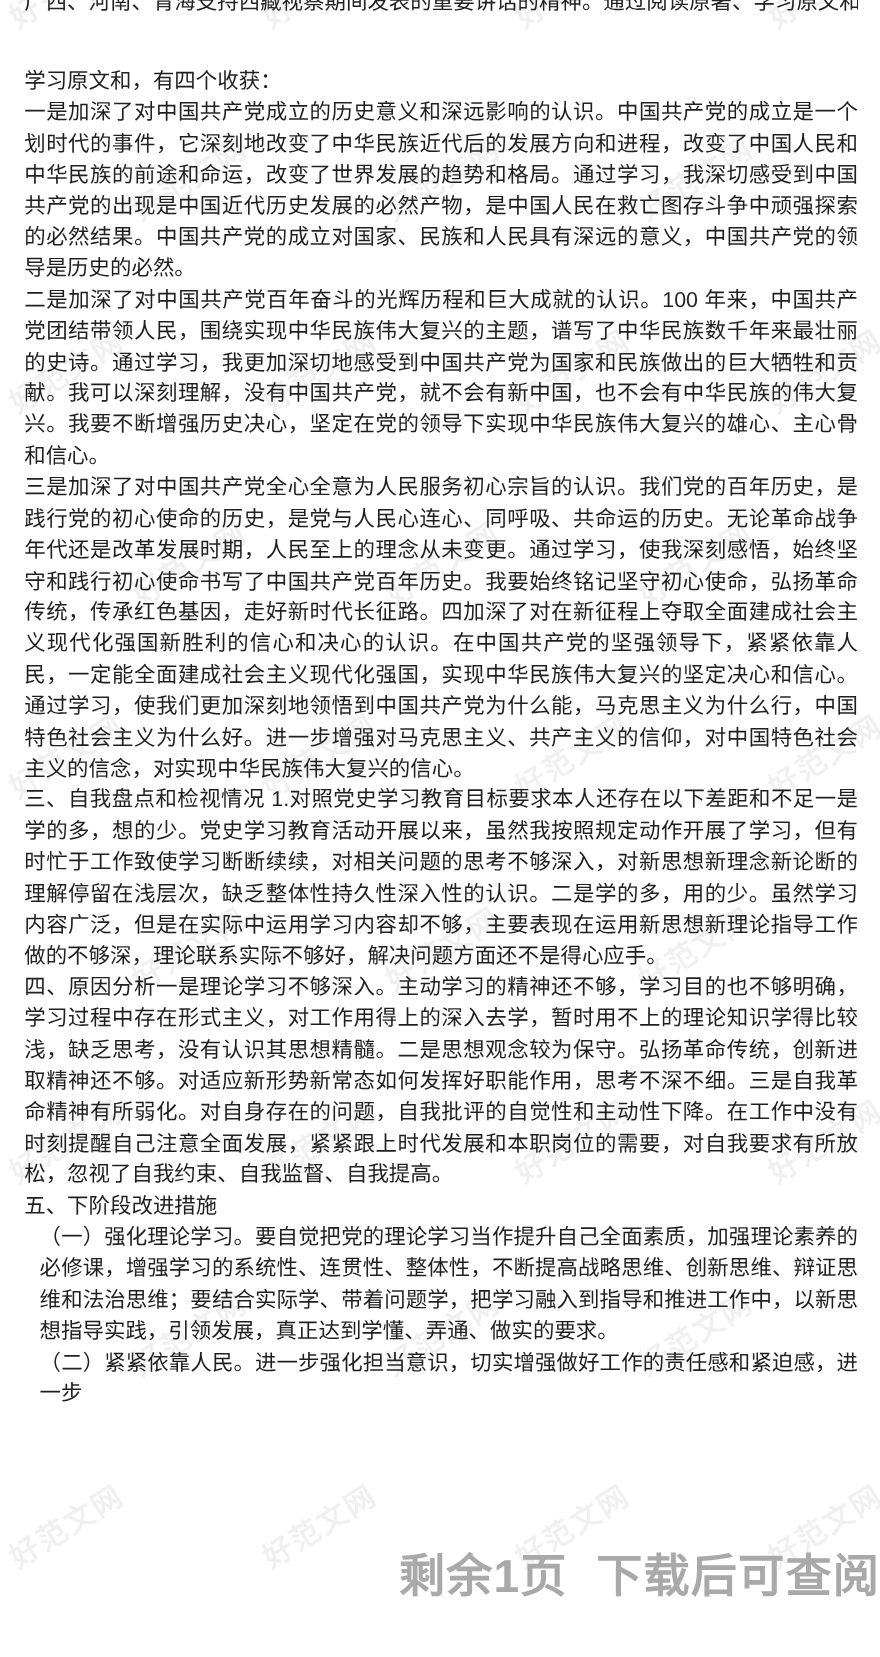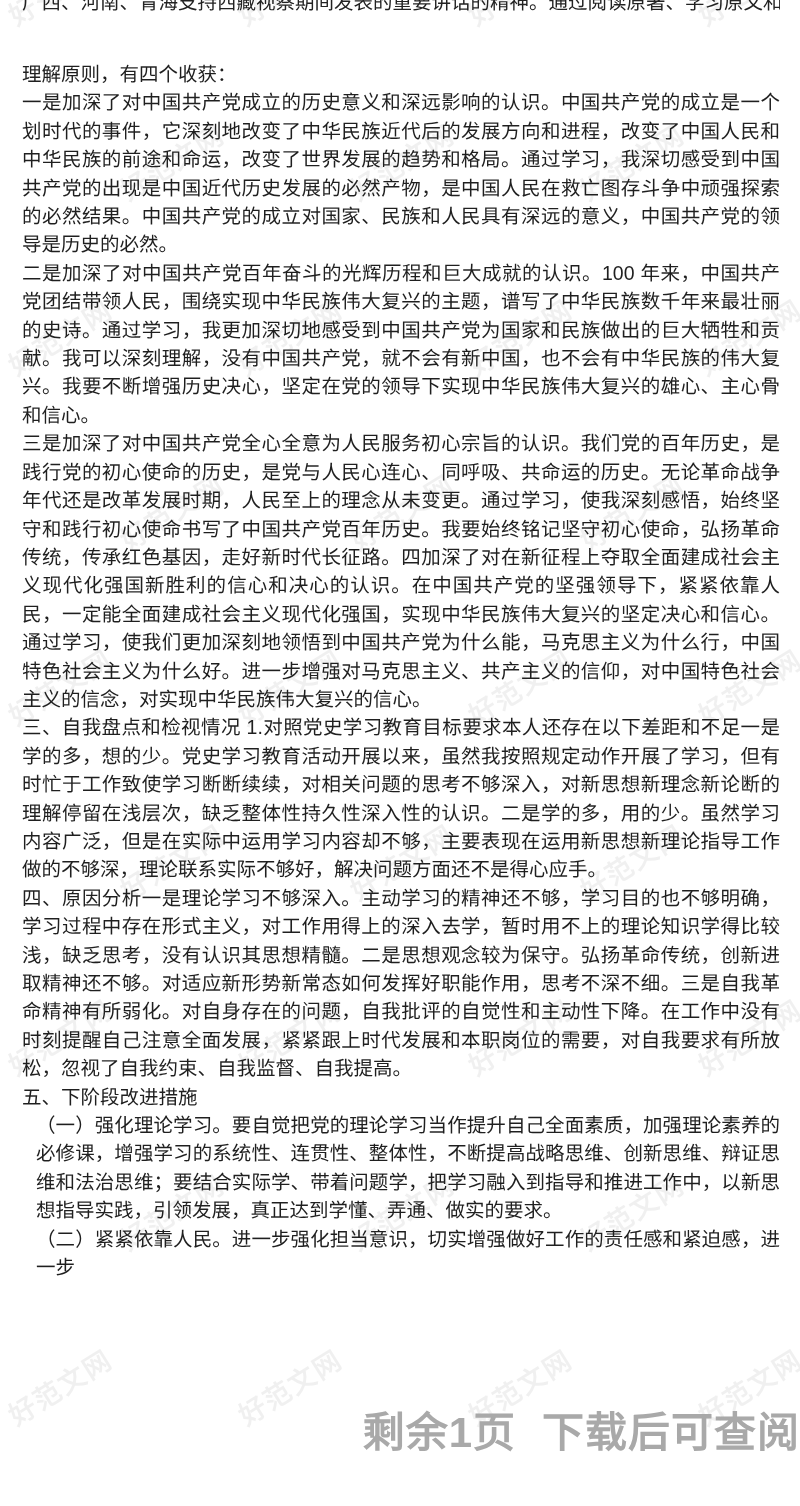--- a/index.html
+++ b/index.html
@@ -144,21 +144,21 @@
       <span class="wm" style="left: 690px; top: 1400px; opacity: 0.055; transform: rotate(-32deg);">好范文网</span>
     </div>
 
   <div class="doc">
 
     <div class="clip-row">
       <span class="ln">广西、河南、青海支持西藏视察期间发表的重要讲话的精神。通过阅读原著、学习原文和</span>
     </div>
 
     <div class="flow">
-      <p class="para">理解原则，有四个收获：</p>
+      <p class="para">学习原文和，有四个收获：</p>
       <p class="para">一是加深了对中国共产党成立的历史意义和深远影响的认识。中国共产党的成立是一个划时代的事件，它深刻地改变了中华民族近代后的发展方向和进程，改变了中国人民和中华民族的前途和命运，改变了世界发展的趋势和格局。通过学习，我深切感受到中国共产党的出现是中国近代历史发展的必然产物，是中国人民在救亡图存斗争中顽强探索的必然结果。中国共产党的成立对国家、民族和人民具有深远的意义，中国共产党的领导是历史的必然。</p>
       <p class="para">二是加深了对中国共产党百年奋斗的光辉历程和巨大成就的认识。100 年来，中国共产党团结带领人民，围绕实现中华民族伟大复兴的主题，谱写了中华民族数千年来最壮丽的史诗。通过学习，我更加深切地感受到中国共产党为国家和民族做出的巨大牺牲和贡献。我可以深刻理解，没有中国共产党，就不会有新中国，也不会有中华民族的伟大复兴。我要不断增强历史决心，坚定在党的领导下实现中华民族伟大复兴的雄心、主心骨和信心。</p>
       <p class="para">三是加深了对中国共产党全心全意为人民服务初心宗旨的认识。我们党的百年历史，是践行党的初心使命的历史，是党与人民心连心、同呼吸、共命运的历史。无论革命战争年代还是改革发展时期，人民至上的理念从未变更。通过学习，使我深刻感悟，始终坚守和践行初心使命书写了中国共产党百年历史。我要始终铭记坚守初心使命，弘扬革命传统，传承红色基因，走好新时代长征路。四加深了对在新征程上夺取全面建成社会主义现代化强国新胜利的信心和决心的认识。在中国共产党的坚强领导下，紧紧依靠人民，一定能全面建成社会主义现代化强国，实现中华民族伟大复兴的坚定决心和信心。通过学习，使我们更加深刻地领悟到中国共产党为什么能，马克思主义为什么行，中国特色社会主义为什么好。进一步增强对马克思主义、共产主义的信仰，对中国特色社会主义的信念，对实现中华民族伟大复兴的信心。</p>
       <p class="para">三、自我盘点和检视情况  1.对照党史学习教育目标要求本人还存在以下差距和不足一是学的多，想的少。党史学习教育活动开展以来，虽然我按照规定动作开展了学习，但有时忙于工作致使学习断断续续，对相关问题的思考不够深入，对新思想新理念新论断的理解停留在浅层次，缺乏整体性持久性深入性的认识。二是学的多，用的少。虽然学习内容广泛，但是在实际中运用学习内容却不够，主要表现在运用新思想新理论指导工作做的不够深，理论联系实际不够好，解决问题方面还不是得心应手。</p>
       <p class="para">四、原因分析一是理论学习不够深入。主动学习的精神还不够，学习目的也不够明确，学习过程中存在形式主义，对工作用得上的深入去学，暂时用不上的理论知识学得比较浅，缺乏思考，没有认识其思想精髓。二是思想观念较为保守。弘扬革命传统，创新进取精神还不够。对适应新形势新常态如何发挥好职能作用，思考不深不细。三是自我革命精神有所弱化。对自身存在的问题，自我批评的自觉性和主动性下降。在工作中没有时刻提醒自己注意全面发展，紧紧跟上时代发展和本职岗位的需要，对自我要求有所放松，忽视了自我约束、自我监督、自我提高。</p>
       <p class="para">五、下阶段改进措施</p>
       <p class="para lead-space">（一）强化理论学习。要自觉把党的理论学习当作提升自己全面素质，加强理论素养的必修课，增强学习的系统性、连贯性、整体性，不断提高战略思维、创新思维、辩证思维和法治思维；要结合实际学、带着问题学，把学习融入到指导和推进工作中，以新思想指导实践，引领发展，真正达到学懂、弄通、做实的要求。</p>
       <p class="para lead-space">（二）紧紧依靠人民。进一步强化担当意识，切实增强做好工作的责任感和紧迫感，进一步</p>
     </div>
   </div>

